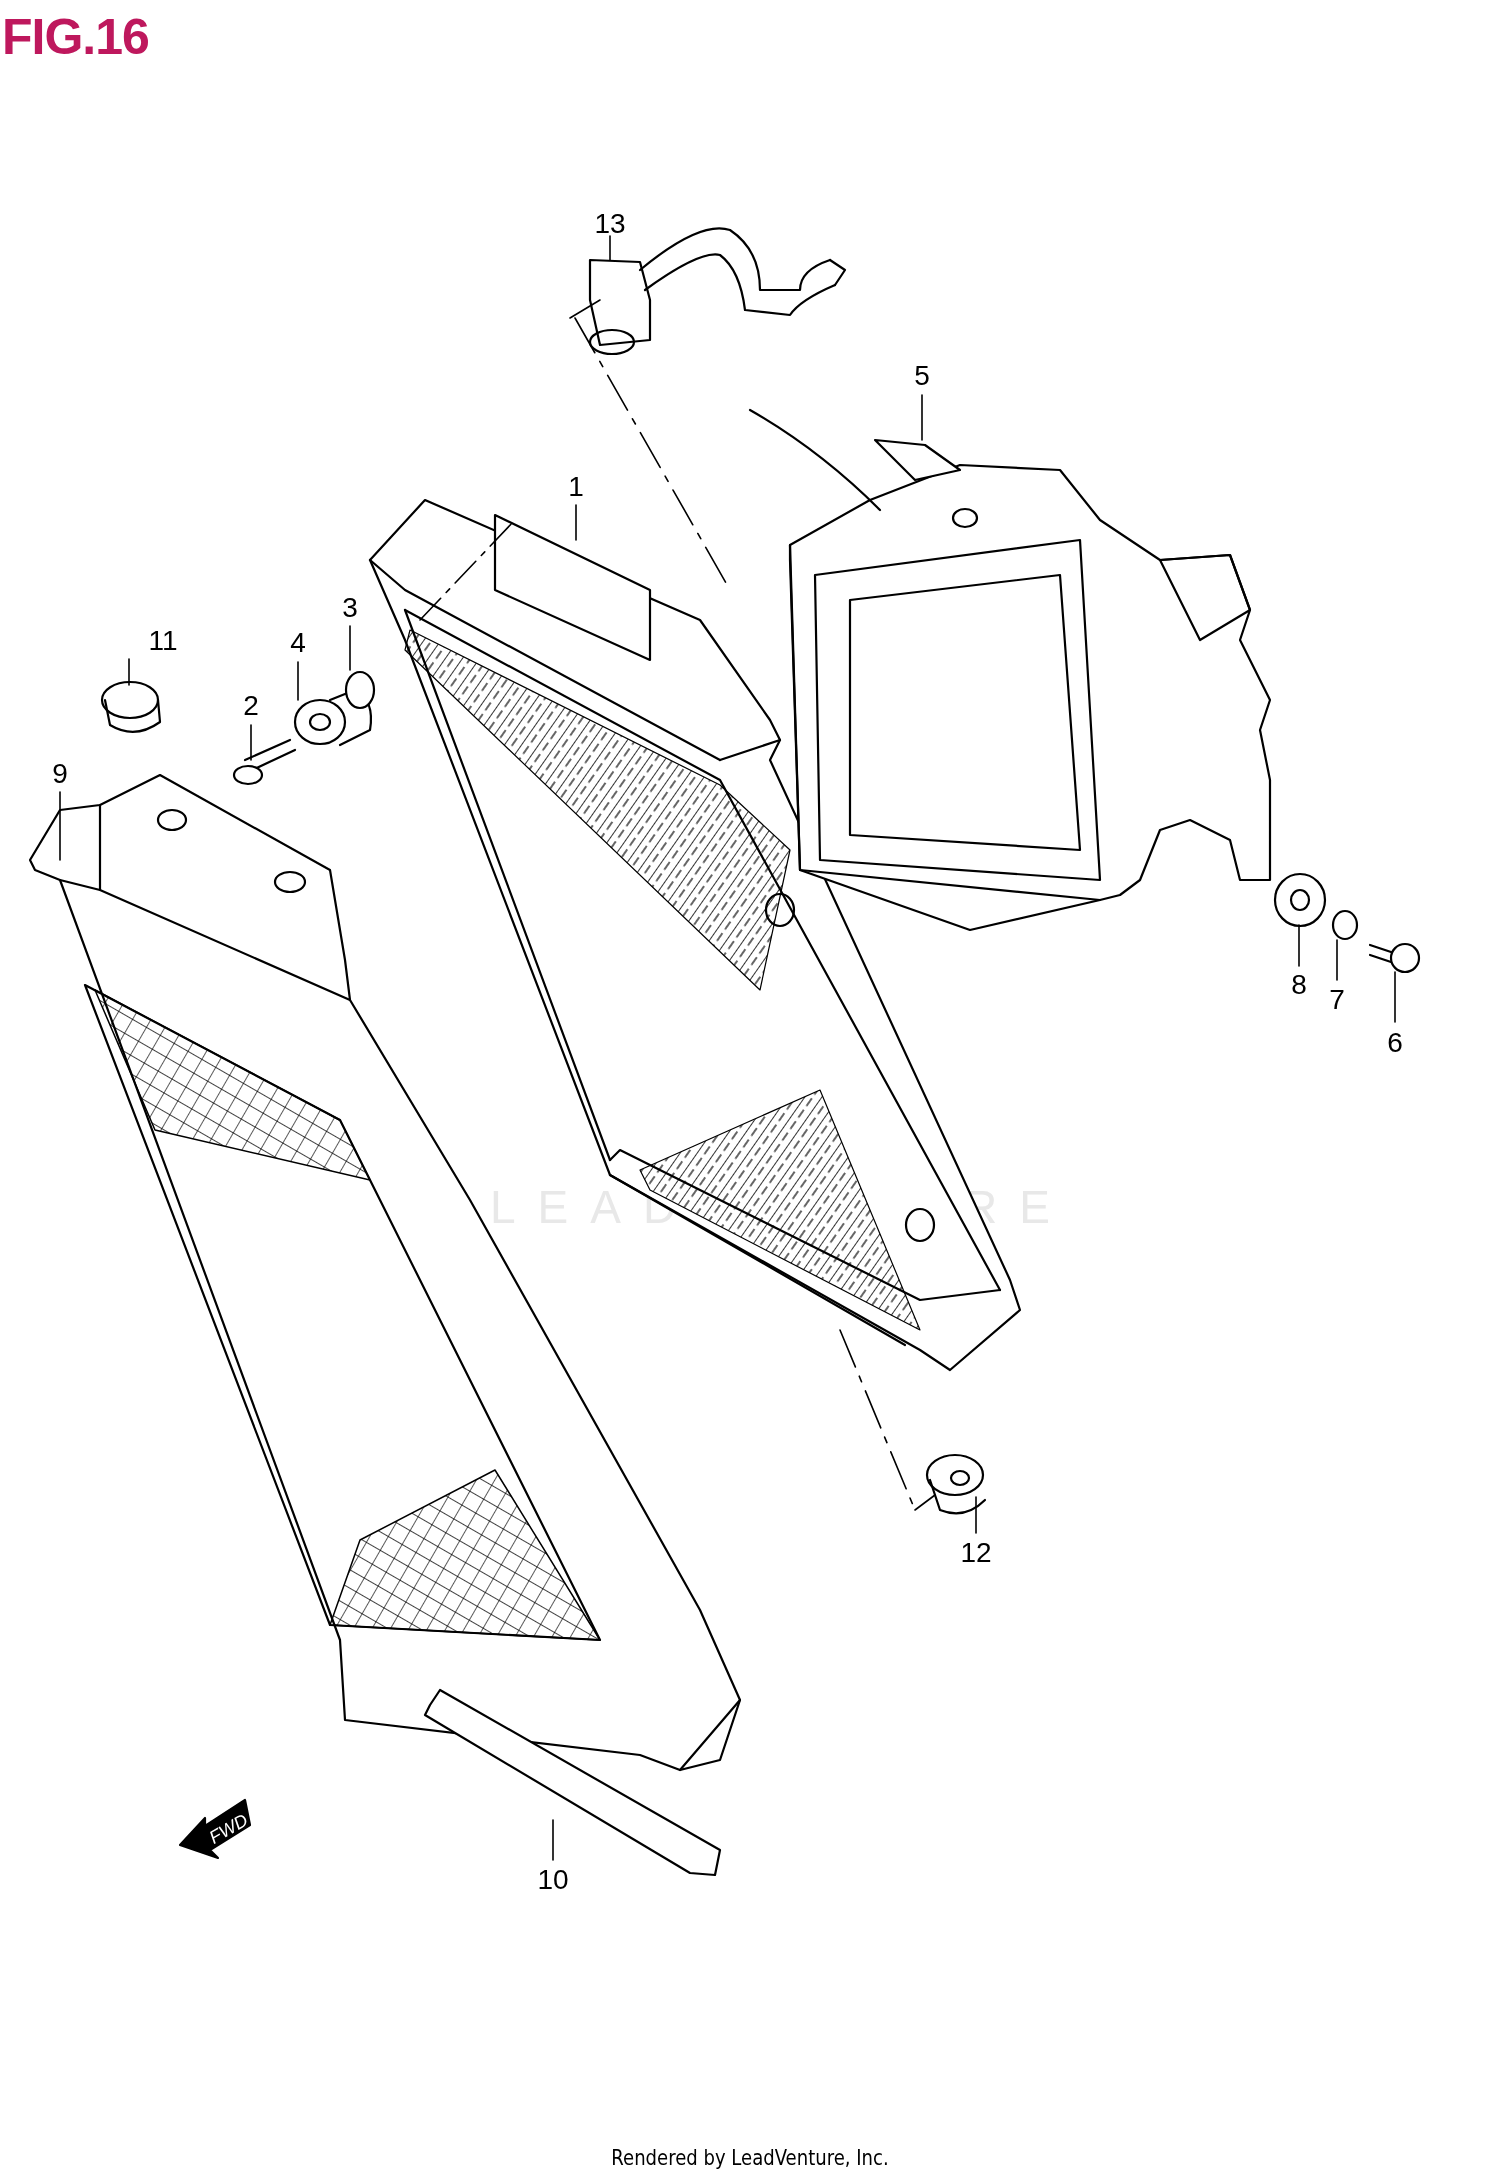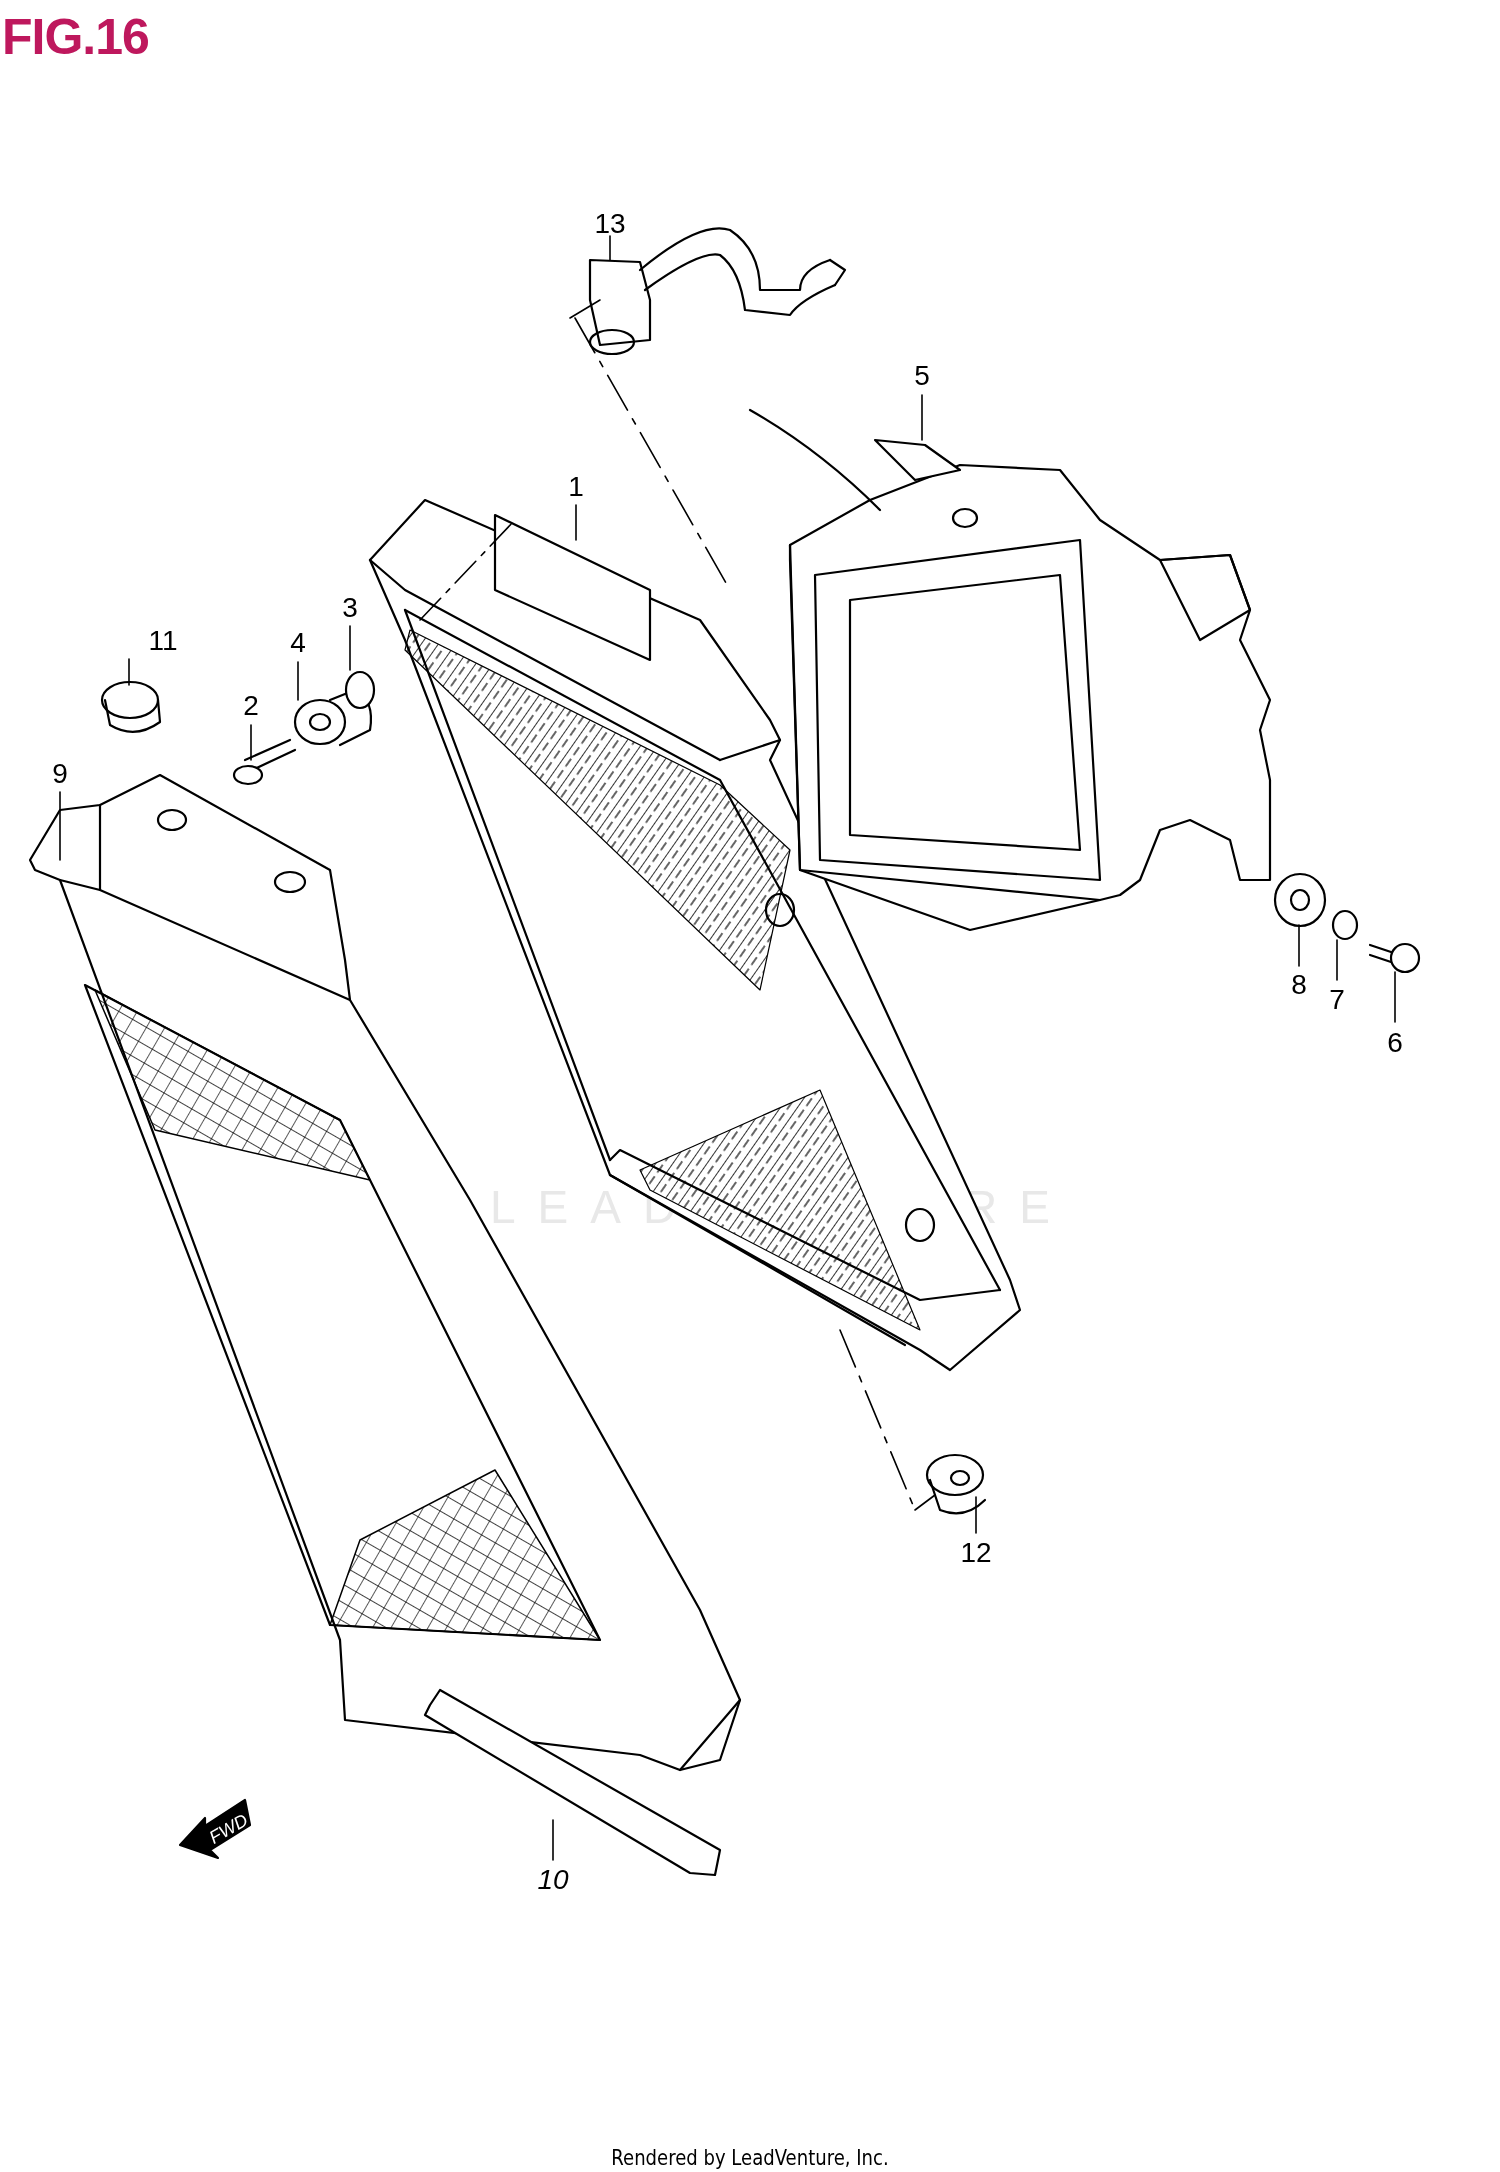--- a/index.html
+++ b/index.html
@@ -136,18 +136,18 @@
 
 <div class="callout" style="left:576px;top:487px;">1</div>
 <div class="callout" style="left:251px;top:706px;">2</div>
 <div class="callout" style="left:350px;top:608px;">3</div>
 <div class="callout" style="left:298px;top:643px;">4</div>
 <div class="callout" style="left:922px;top:376px;">5</div>
 <div class="callout" style="left:1395px;top:1043px;">6</div>
 <div class="callout" style="left:1337px;top:1000px;">7</div>
 <div class="callout" style="left:1299px;top:985px;">8</div>
 <div class="callout" style="left:60px;top:774px;">9</div>
-<div class="callout" style="left:553px;top:1880px;font-style:italic;">10</div>
+<div class="callout" style="left:553px;top:1880px;">10</div>
 <div class="callout" style="left:129px;top:641px;margin-left:34px;">11</div>
 <div class="callout" style="left:976px;top:1553px;">12</div>
 <div class="callout" style="left:610px;top:224px;">13</div>
 
 <div class="footer">Rendered by LeadVenture, Inc.</div>
 
 </body></html>

